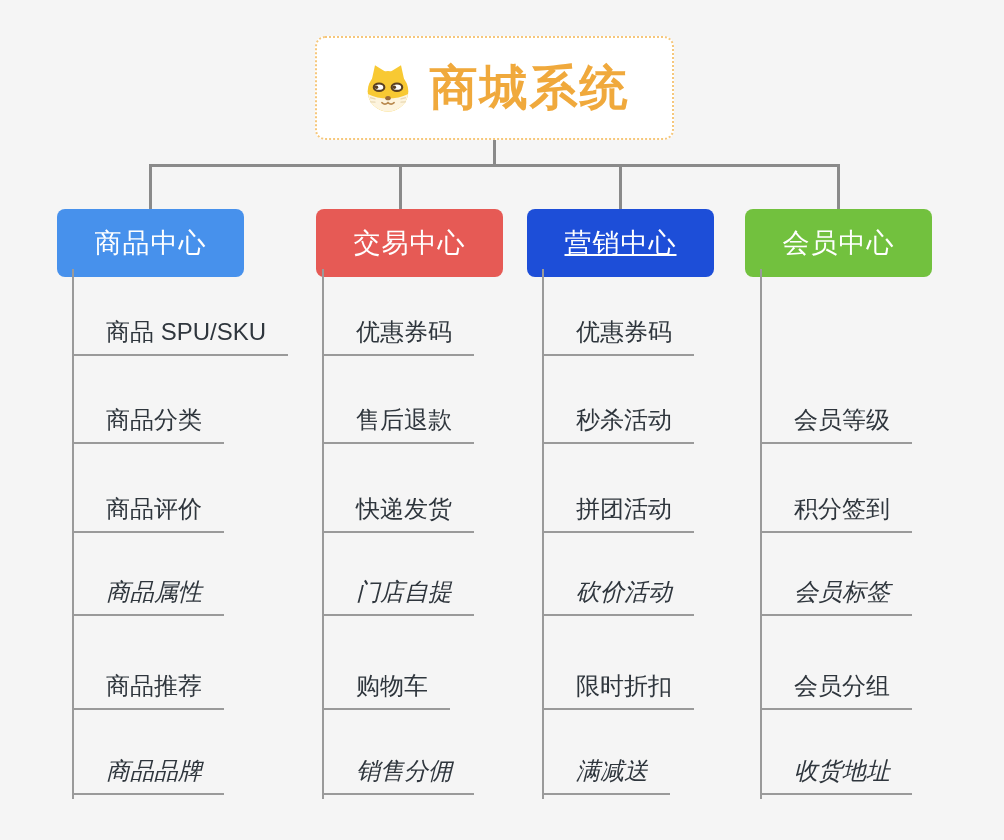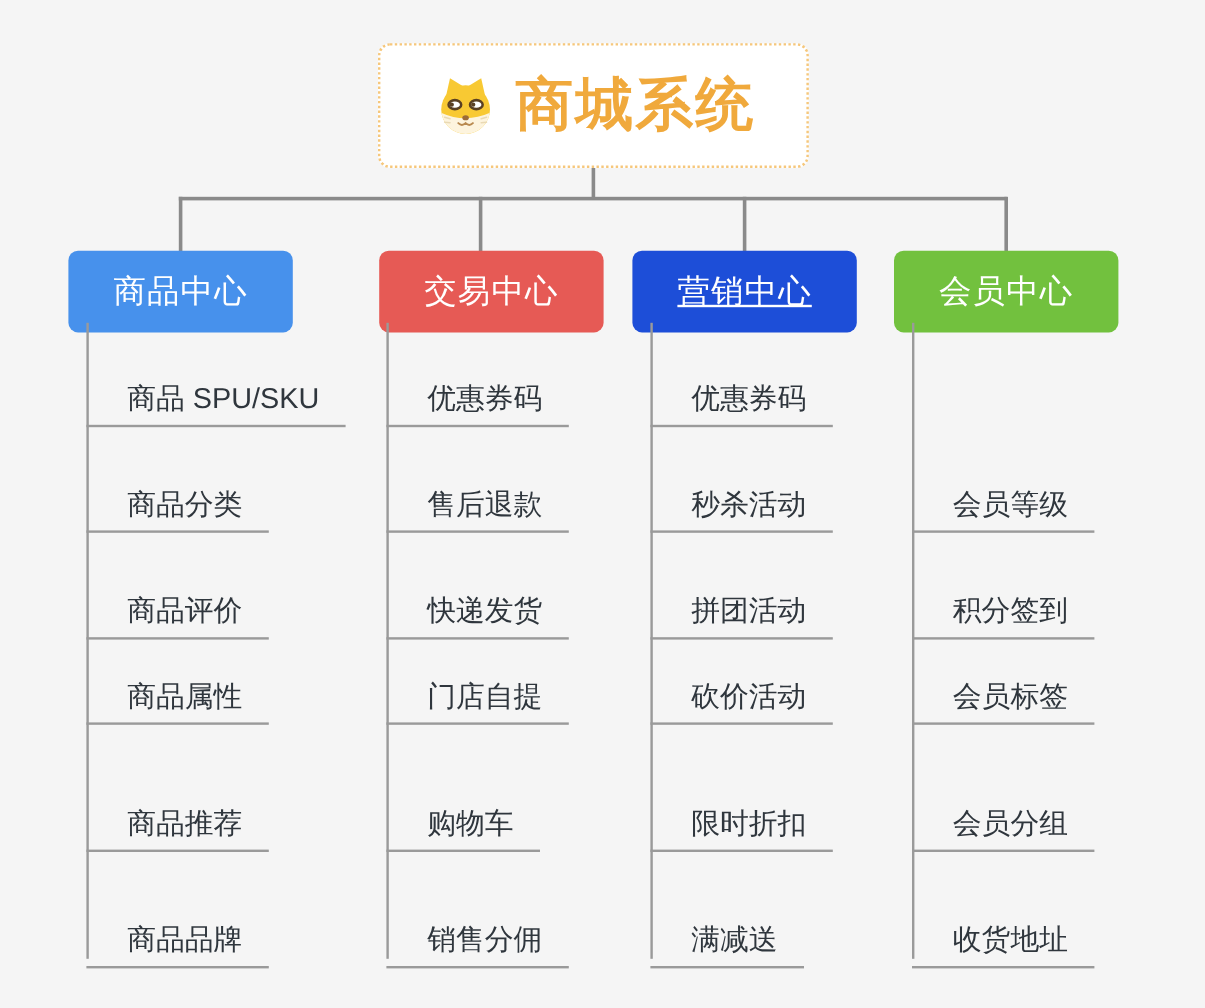--- a/index.html
+++ b/index.html
@@ -68,23 +68,23 @@
     box-sizing:border-box;
     padding:0 22px 6px 34px;
     border-bottom:2px solid #9a9a9a;
     font-size:24px;color:#2f363d;
     white-space:nowrap;
     background:transparent;
   }
   .i0{top:37px;}
   .i1{top:125px;}
   .i2{top:214px;}
-  .i3{top:285px;}
+  .i3{top:297px;font-style:italic;}
   .i4{top:391px;}
-  .i5{top:488px;}
+  .i5{top:476px;font-style:italic;}
 </style>
 </head>
 <body>
 
 <div class="canvas" style="background-color: rgb(245, 245, 245);">
 
   <div class="root-node">
     <span class="doge">
       <svg viewBox="0 0 64 64" width="56" height="52" aria-hidden="true">
         <defs>

